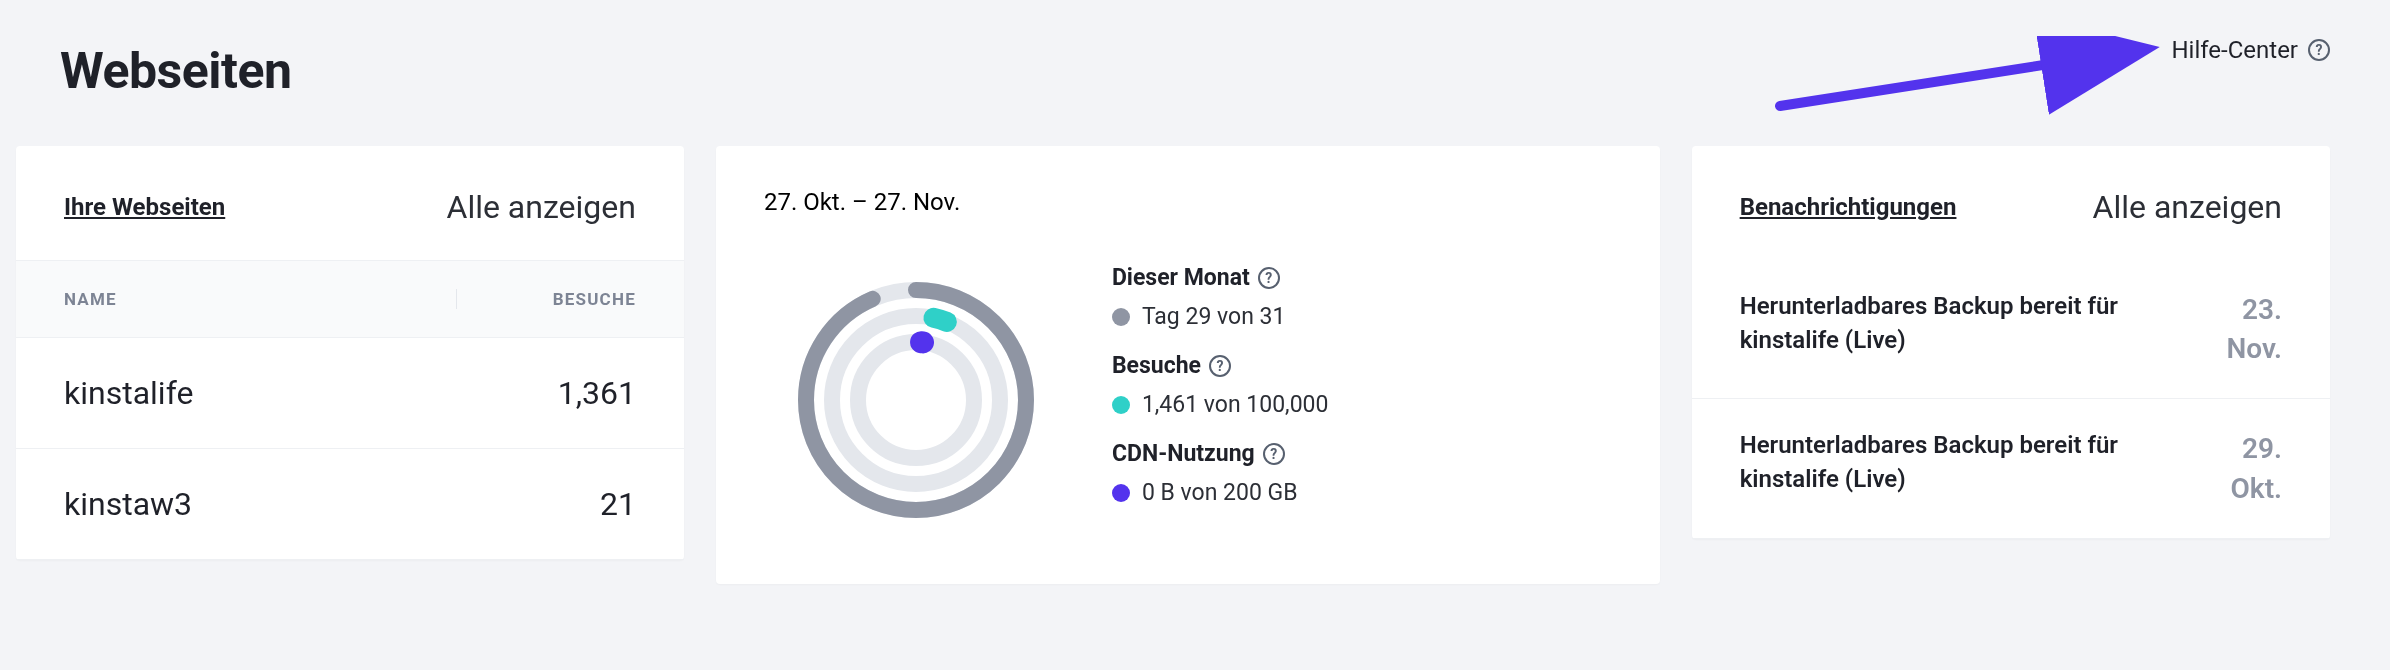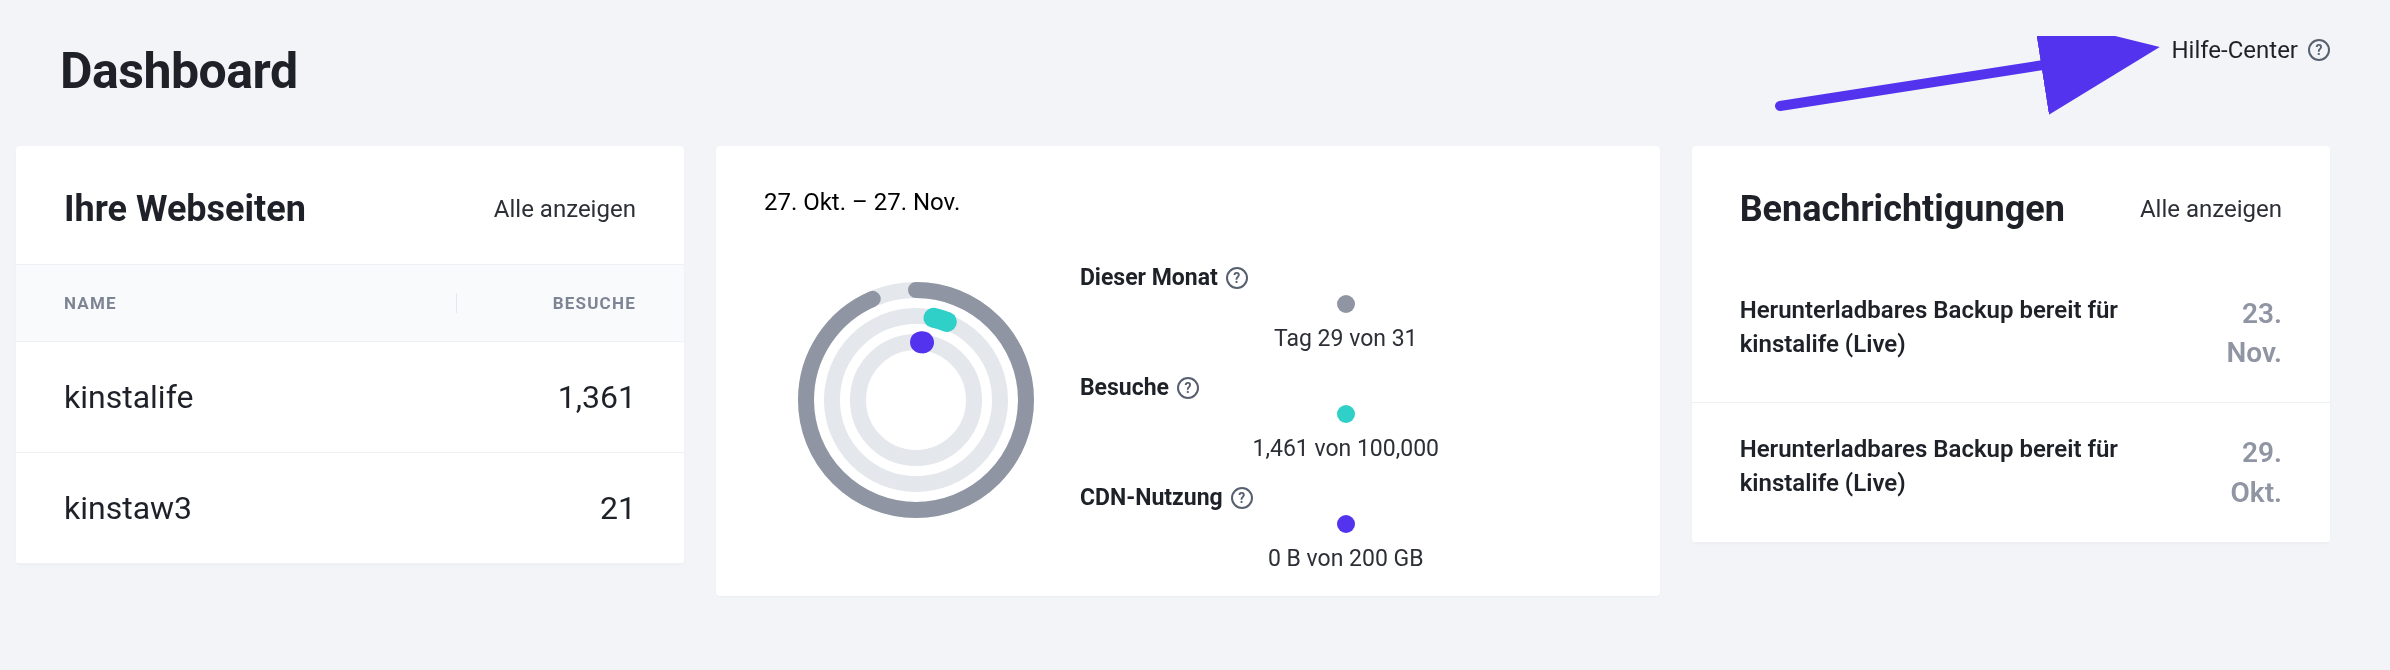--- a/index.html
+++ b/index.html
@@ -54,26 +54,27 @@
   .card-2 { width: 958px; }
   .card-3 { width: 648px; }
 
   .card-header {
     display: flex;
     align-items: center;
     justify-content: space-between;
     padding: 42px 48px 34px 48px;
   }
   .card-title {
-    font-size: 36px;
-    font-weight: 700;
-    color: #1f2129;
+    font-size: 24px;
+    font-weight: 700;
+    color: #1f2129;
+    text-decoration: underline;
   }
   .card-link {
-    font-size: 24px;
+    font-size: 32px;
     color: #2c2f36;
     cursor: pointer;
   }
   .card-meta {
     font-size: 24px;
     color: #000000;
   }
 
   
   .tbl-head {
@@ -95,22 +96,22 @@
     font-size: 32px;
     border-bottom: 1px solid #eef0f3;
     color: #1f2129;
   }
   .tbl-row .col-name { flex: 1; }
   .tbl-row .col-visits { width: 180px; text-align: right; }
 
   
   .card-2 .card-body {
     display: flex;
-    padding: 10px 48px 24px 60px;
-    gap: 24px;
+    padding: 10px 48px 44px 60px;
+    gap: 56px;
   }
   .rings-svg { flex: 0 0 auto; }
   .legend {
     flex: 1;
     display: flex;
     flex-direction: column;
     gap: 22px;
     padding-top: 4px;
   }
   .leg-title {
@@ -120,22 +121,21 @@
     display: flex;
     align-items: center;
     gap: 8px;
   }
   .leg-row {
     font-size: 23px;
     color: #2c2f36;
     display: flex;
     align-items: center;
     gap: 12px;
-    margin-top: 4px;
-    flex-direction: column;
+    margin-top: 12px;
   }
   .dot {
     width: 18px; height: 18px; border-radius: 50%; flex: 0 0 auto;
   }
   .dot-gray { background: #8f95a3; }
   .dot-teal { background: #2fd0c8; }
   .dot-purple { background: #5333ed; }
   .help-q {
     display: inline-flex;
     width: 22px; height: 22px;
@@ -166,21 +166,21 @@
     font-size: 28px;
     font-weight: 600;
     color: #8f95a3;
     text-align: right;
     line-height: 1.4;
   }
 </style>
 </head>
 <body>
 
-<h1 class="page-title">Dashboard</h1>
+<h1 class="page-title">Webseiten</h1>
 
 <div class="help-link">
   <span>Hilfe-Center</span>
   <span class="help-q">?</span>
 </div>
 
 <svg class="annotation-arrow" width="390" height="80" viewBox="0 0 390 80">
   <defs>
     <marker id="ah" markerWidth="14" markerHeight="14" refX="10" refY="5" orient="auto">
       <path d="M0,0 L12,5 L0,10 z" fill="#5333ed"></path>

